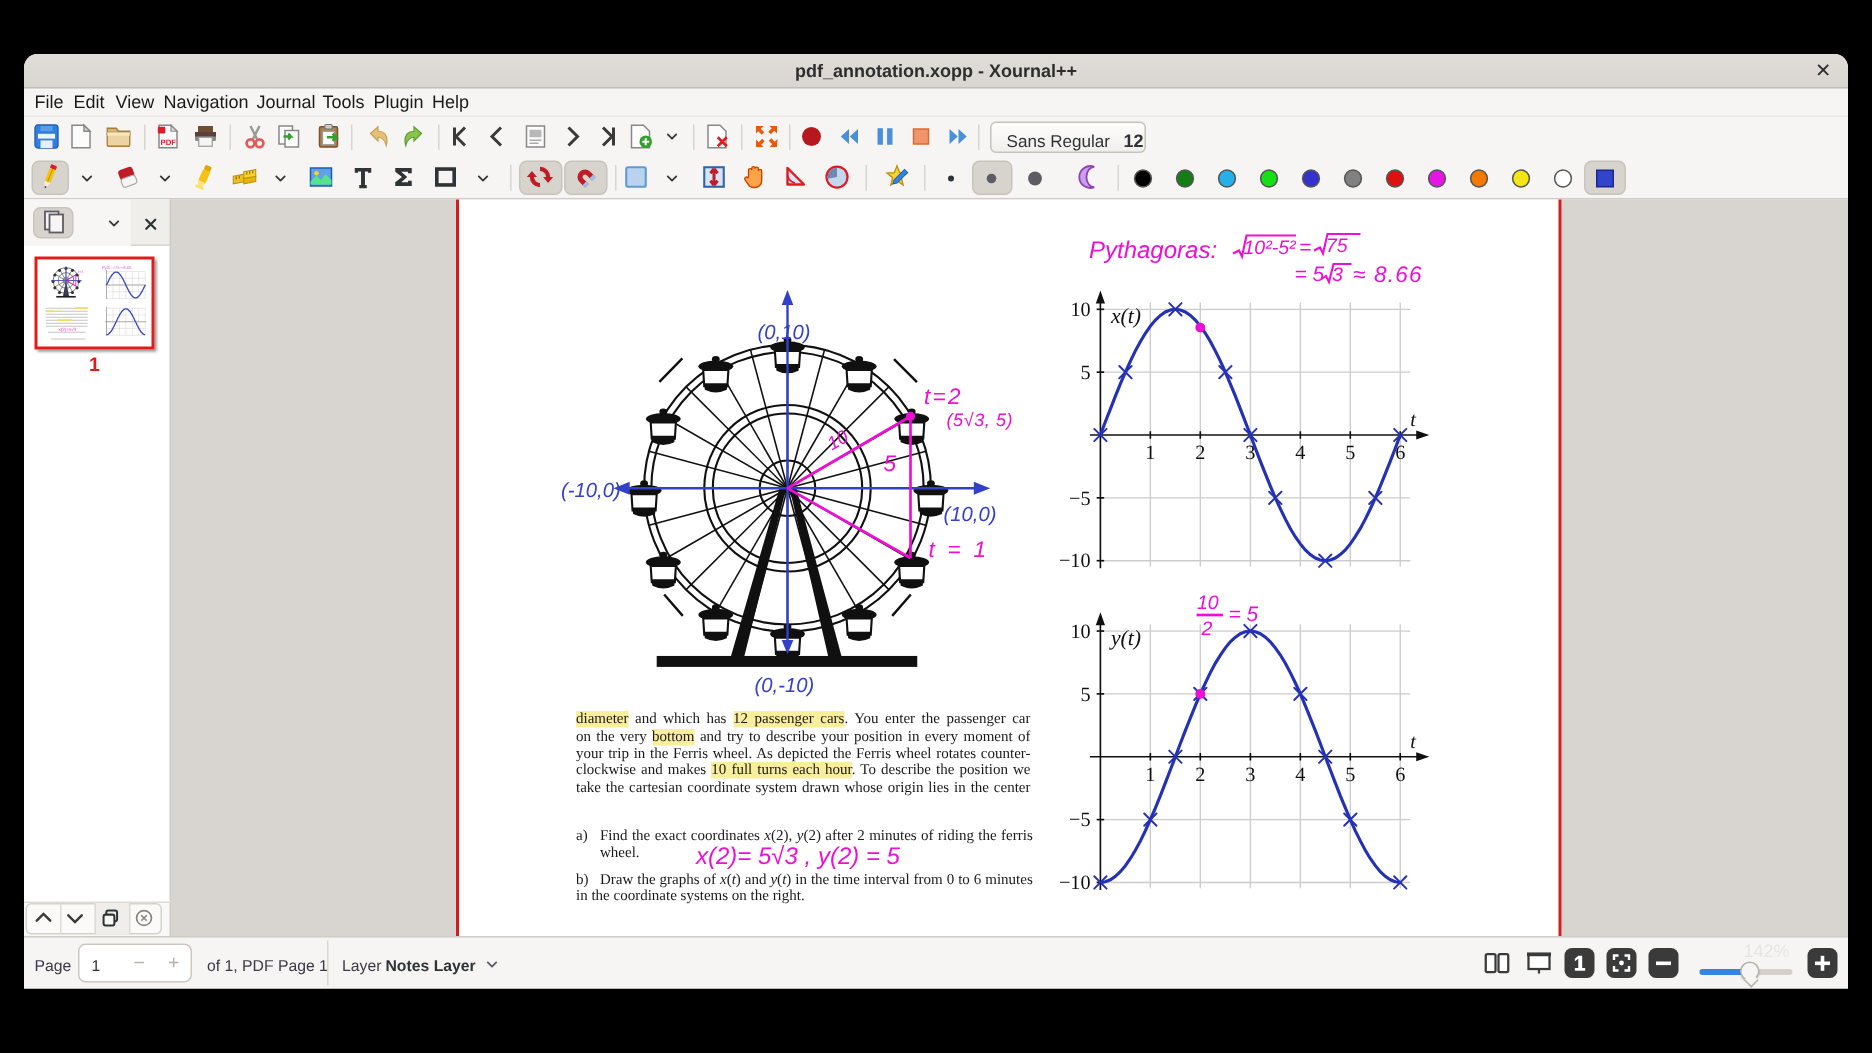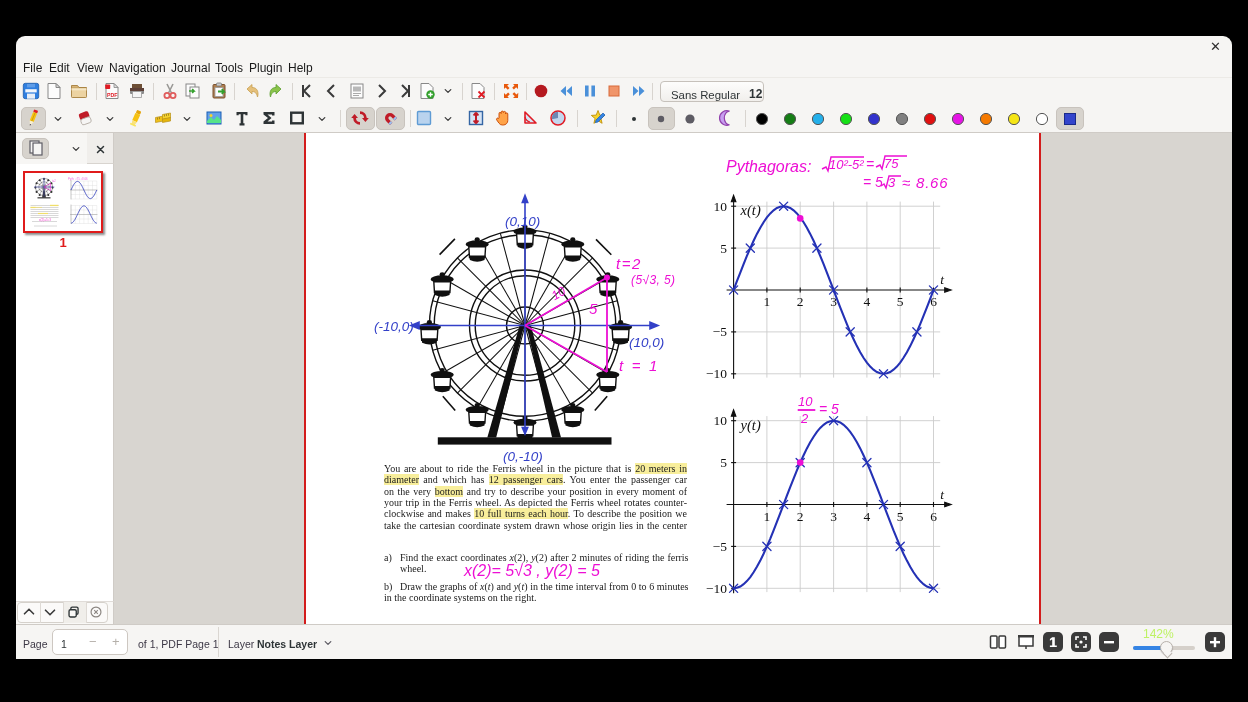--- a/index.html
+++ b/index.html
@@ -10,20 +10,21 @@
   text-align:center; font-weight:bold; font-size:12px; color:#2d2d2d; line-height:23px; }
 #menu { position:absolute; left:0; top:24px; width:1216px; height:18px; font-size:12px; color:#1a1a1a; border-bottom:1px solid #eceae6; }
 #menu span { position:absolute; top:1px; }
 .tl { position:absolute; left:384px; width:303px; font-family:"Liberation Serif",serif;
   font-size:10px; color:#1a1a1a; white-space:nowrap; }
 .tj { text-align:justify; text-align-last:justify; white-space:normal; overflow:hidden; height:12px; }
 .hl { background:#f8ee9b; }
 </style></head>
 <body>
 <div id="win">
+  <div id="title">pdf_annotation.xopp - Xournal++</div>
   <div style="position:absolute;right:8px;top:3px;width:17px;height:17px;font-size:13px;color:#2d2d2d;text-align:center;line-height:16px">✕</div>
   <div id="menu">
     <span style="left:7px">File</span>
       <span style="left:33px">Edit</span>
       <span style="left:61px">View</span>
     <span style="left:93px">Navigation</span>
       <span style="left:155px">Journal</span>
       <span style="left:199px">Tools</span>
     <span style="left:233px">Plugin</span>
       <span style="left:272px">Help</span>
@@ -562,21 +563,20 @@
       <g style="font-family:&quot;Liberation Sans&quot;,sans-serif;font-style:italic;" fill="#ed0fd4">
         <text x="798" y="406" font-size="13">10</text>
         <text x="801" y="423" font-size="13">2</text>
         <line x1="797.7" y1="410" x2="815.3" y2="410" stroke="#ed0fd4" stroke-width="1.8"></line>
         <text x="819" y="414" font-size="14">= 5</text>
       </g>
       <g style="font-family:&quot;Liberation Sans&quot;,sans-serif;font-style:italic;" fill="#ed0fd4">
         <text x="464" y="576" font-size="16">x(2)= 5√3 , y(2) = 5</text>
       </g>
   </svg>
-  <div class="tl tj" style="top:463.0px">You are about to ride the Ferris wheel in the picture that is <span class="hl">20 meters in</span></div>
     <div class="tl tj" style="top:474.4px"><span class="hl">diameter</span> and which has <span class="hl">12 passenger cars</span>.  You enter the passenger car</div>
     <div class="tl tj" style="top:485.7px">on the very <span class="hl">bottom</span> and try to describe your position in every moment of</div>
     <div class="tl tj" style="top:497.1px">your trip in the Ferris wheel.  As depicted the Ferris wheel rotates counter-</div>
     <div class="tl tj" style="top:508.4px">clockwise and makes <span class="hl">10 full turns each hour</span>.  To describe the position we</div>
     <div class="tl tj" style="top:519.8px">take the cartesian coordinate system drawn whose origin lies in the center</div>
     <div class="tl" style="top:551.5px;width:16px">a)</div>
     <div class="tl tj" style="top:551.5px;left:400px;width:288.5px">Find the exact coordinates <i>x</i>(2), <i>y</i>(2) after 2 minutes of riding the ferris</div>
     <div class="tl" style="top:562.9px;left:400px;width:288.5px">wheel.</div>
     <div class="tl" style="top:581.0px;width:16px">b)</div>
     <div class="tl tj" style="top:581.0px;left:400px;width:288.5px">Draw the graphs of <i>x</i>(<i>t</i>) and <i>y</i>(<i>t</i>) in the time interval from 0 to 6 minutes</div>
@@ -735,21 +735,21 @@
     </svg>
     <div style="position:absolute;left:1071px;top:632px;width:20px;height:20px;background:#3a3a3a;border-radius:5px"></div>
     <svg style="position:absolute;left:1071px;top:632px" width="20" height="20" viewBox="0 0 20 20">
       <path d="M5,8 v-3 h3 M12,5 h3 v3 M15,12 v3 h-3 M8,15 h-3 v-3" fill="none" stroke="#fff" stroke-width="1.6"></path>
       <circle cx="10" cy="10" r="1.6" fill="#fff"></circle>
     </svg>
     <div style="position:absolute;left:1099px;top:632px;width:20px;height:20px;background:#3a3a3a;border-radius:5px"></div>
     <svg style="position:absolute;left:1099px;top:632px" width="20" height="20" viewBox="0 0 20 20">
       <rect x="5" y="9" width="10" height="2.4" fill="#fff"></rect>
     </svg>
-    <span style="position:absolute;left:1143px;top:627px;width:50px;text-align:left;font:12px 'Liberation Sans',sans-serif;color:#bef264">142%</span>
+    <span style="position:absolute;left:1143px;top:627px;width:50px;text-align:right;font:12px 'Liberation Sans',sans-serif;color:#e5e5e5">142%</span>
     <div style="position:absolute;left:1133px;top:646px;width:62px;height:4px;background:#d5d0ca;border-radius:2px"></div>
     <div style="position:absolute;left:1133px;top:646px;width:34px;height:4px;background:#3584e4;border-radius:2px"></div>
     <div style="position:absolute;left:1160px;top:641px;width:13px;height:13px;background:#f6f5f3;border:1px solid #b8b2ac;border-radius:50%;box-shadow:0 1px 1px rgba(0,0,0,0.2)"></div>
     <div style="position:absolute;left:1163.5px;top:650px;width:7px;height:7px;background:#f6f5f3;border:1px solid #b8b2ac;transform:rotate(45deg);border-top:none;border-left:none"></div>
     <div style="position:absolute;left:1205px;top:632px;width:20px;height:20px;background:#3a3a3a;border-radius:5px"></div>
     <svg style="position:absolute;left:1205px;top:632px" width="20" height="20" viewBox="0 0 20 20">
       <rect x="5" y="9" width="10" height="2.4" fill="#fff"></rect>
       <rect x="8.8" y="5.2" width="2.4" height="10" fill="#fff"></rect>
     </svg>
 </div>

